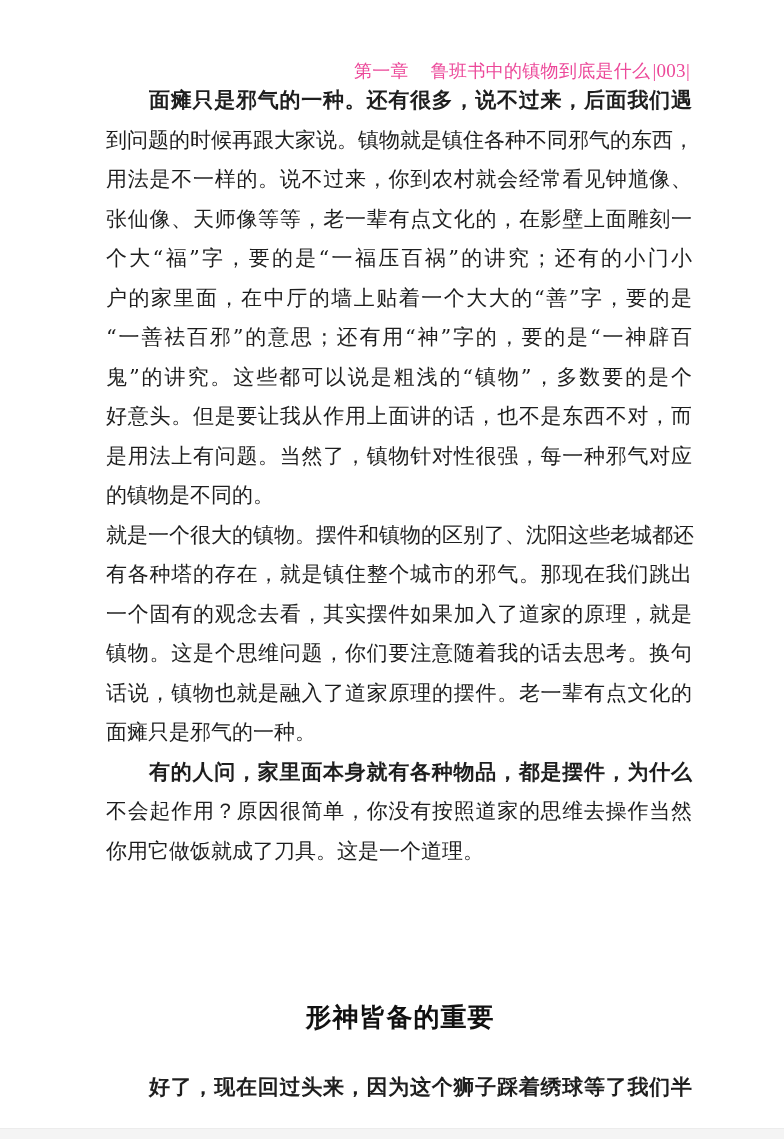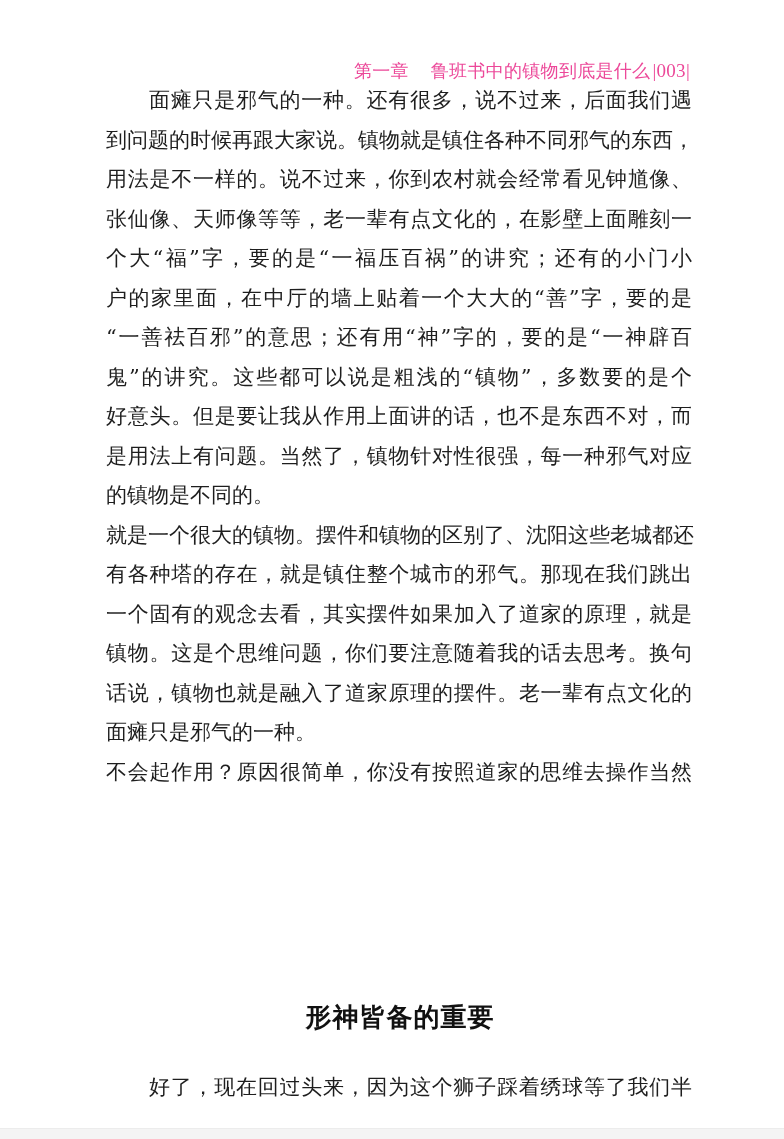--- a/index.html
+++ b/index.html
@@ -49,21 +49,21 @@
       height: 39.5px;
       line-height: 28px;
       font-size: 21px;
       white-space: nowrap;
       text-align: justify;
       text-align-last: justify;
       letter-spacing: 0;
       color: #1e1e1e;
     }
     .line.last { text-align-last: left; }
-    .line.indent { padding-left: 43px; }
+    .line.indent { padding-left: 43px; font-weight: bold; }
     .para { margin-bottom: 0; }
     .section-heading {
       position: absolute;
       left: 0;
       width: 800px;
       top: 1000px;
       text-align: center;
       font-family: "DejaVu Sans", "Liberation Sans", sans-serif;
       font-weight: bold;
       font-size: 26px;
@@ -114,21 +114,23 @@
     <div class="para">
       <div class="line">就是一个很大的镇物。摆件和镇物的区别了、沈阳这些老城都还</div>
       <div class="line">有各种塔的存在，就是镇住整个城市的邪气。那现在我们跳出</div>
       <div class="line">一个固有的观念去看，其实摆件如果加入了道家的原理，就是</div>
       <div class="line">镇物。这是个思维问题，你们要注意随着我的话去思考。换句</div>
       <div class="line">话说，镇物也就是融入了道家原理的摆件。老一辈有点文化的</div>
       <div class="line last">面瘫只是邪气的一种。</div>
     </div>
 
     <div class="para">
+      <div class="line indent">有的人问，家里面本身就有各种物品，都是摆件，为什么</div>
       <div class="line">不会起作用？原因很简单，你没有按照道家的思维去操作当然</div>
+      <div class="line last">你用它做饭就成了刀具。这是一个道理。</div>
     </div>
   </div>
 
   <div class="section-heading">形神皆备的重要</div>
 
   <div class="tail-text">
     <div class="para">
       <div class="line indent">好了，现在回过头来，因为这个狮子踩着绣球等了我们半</div>
     </div>
   </div>

